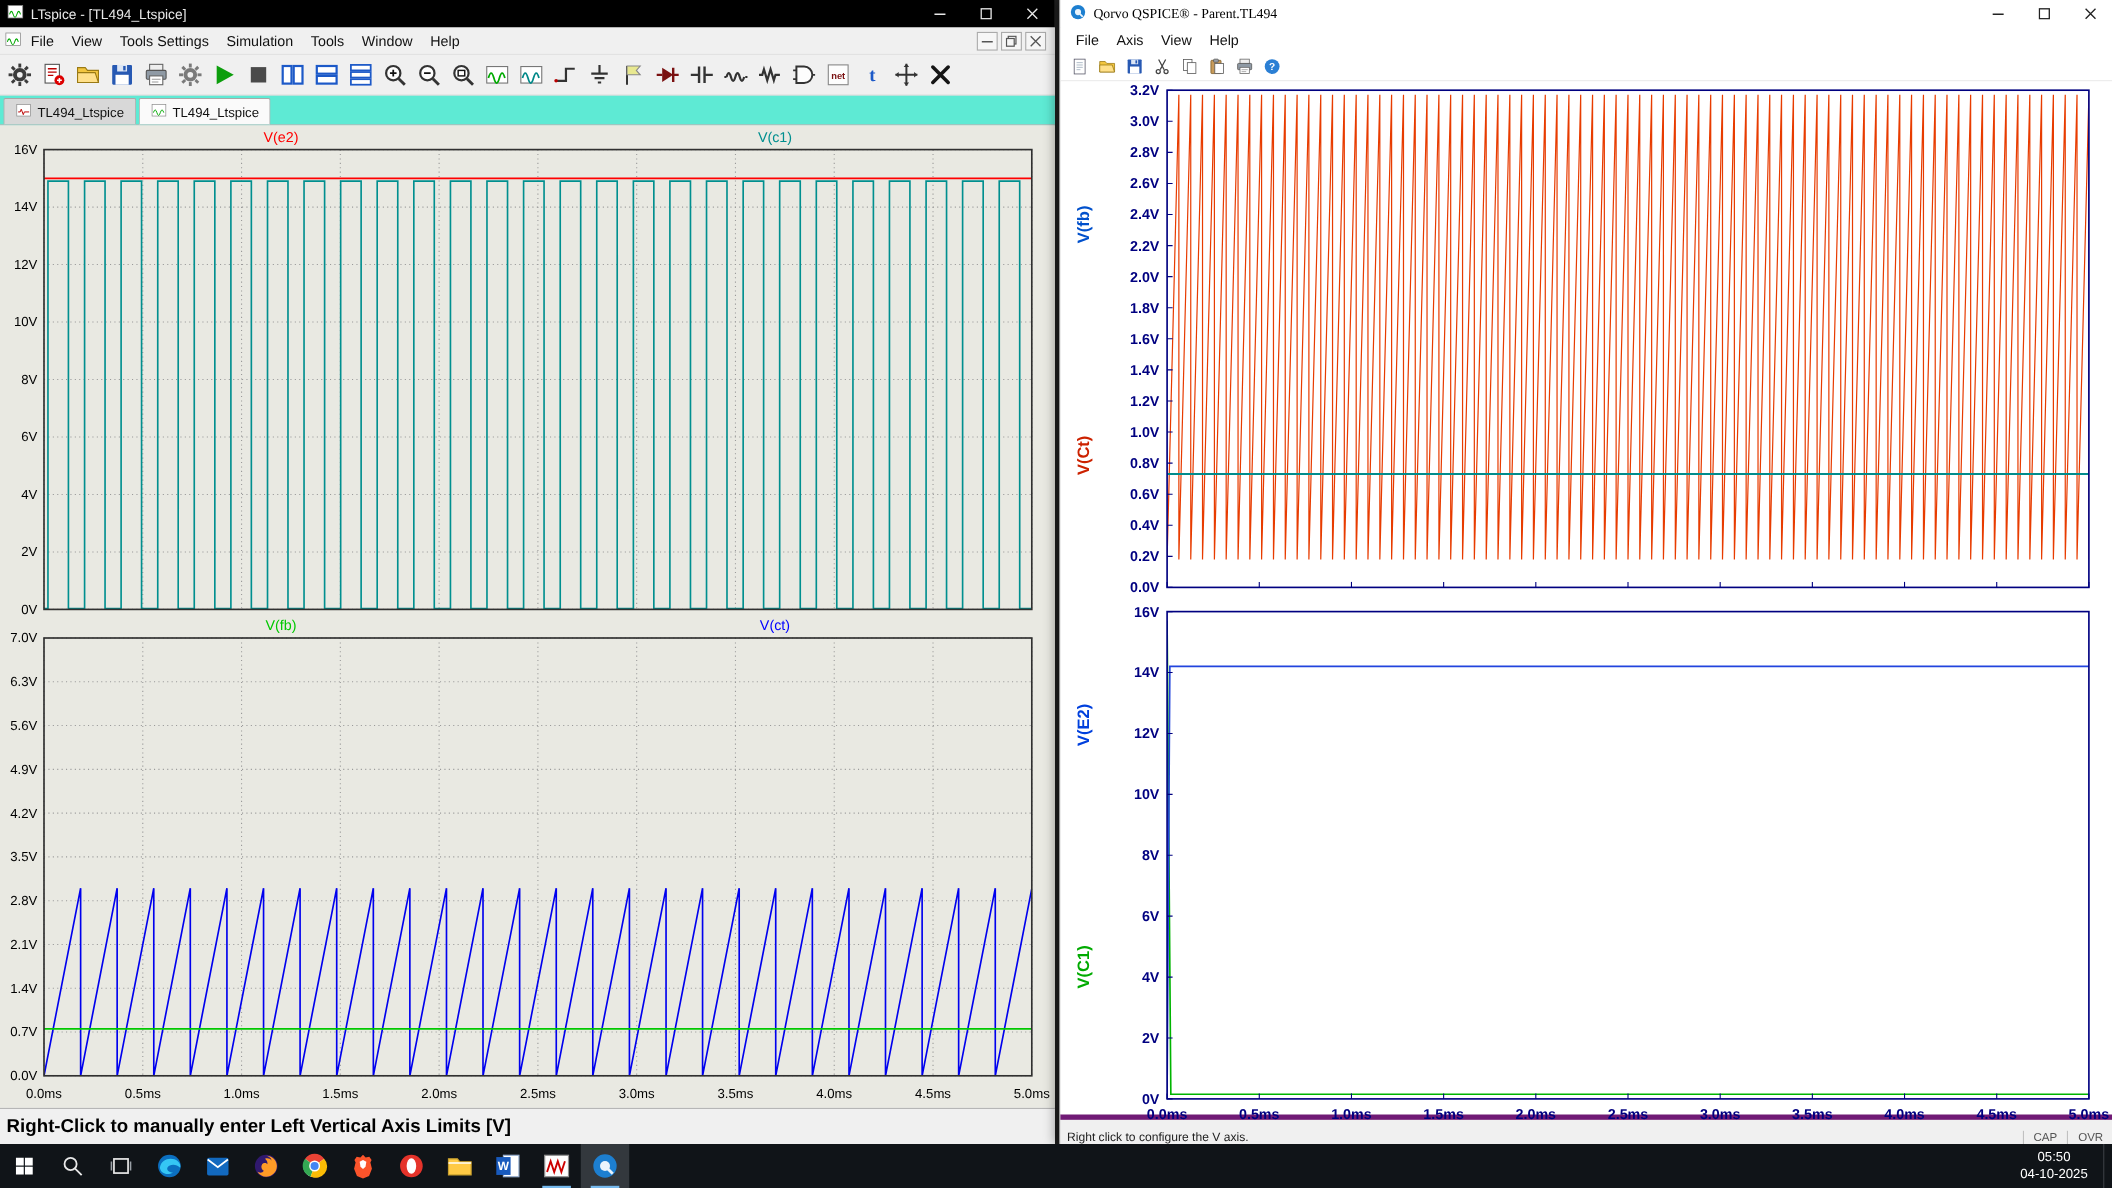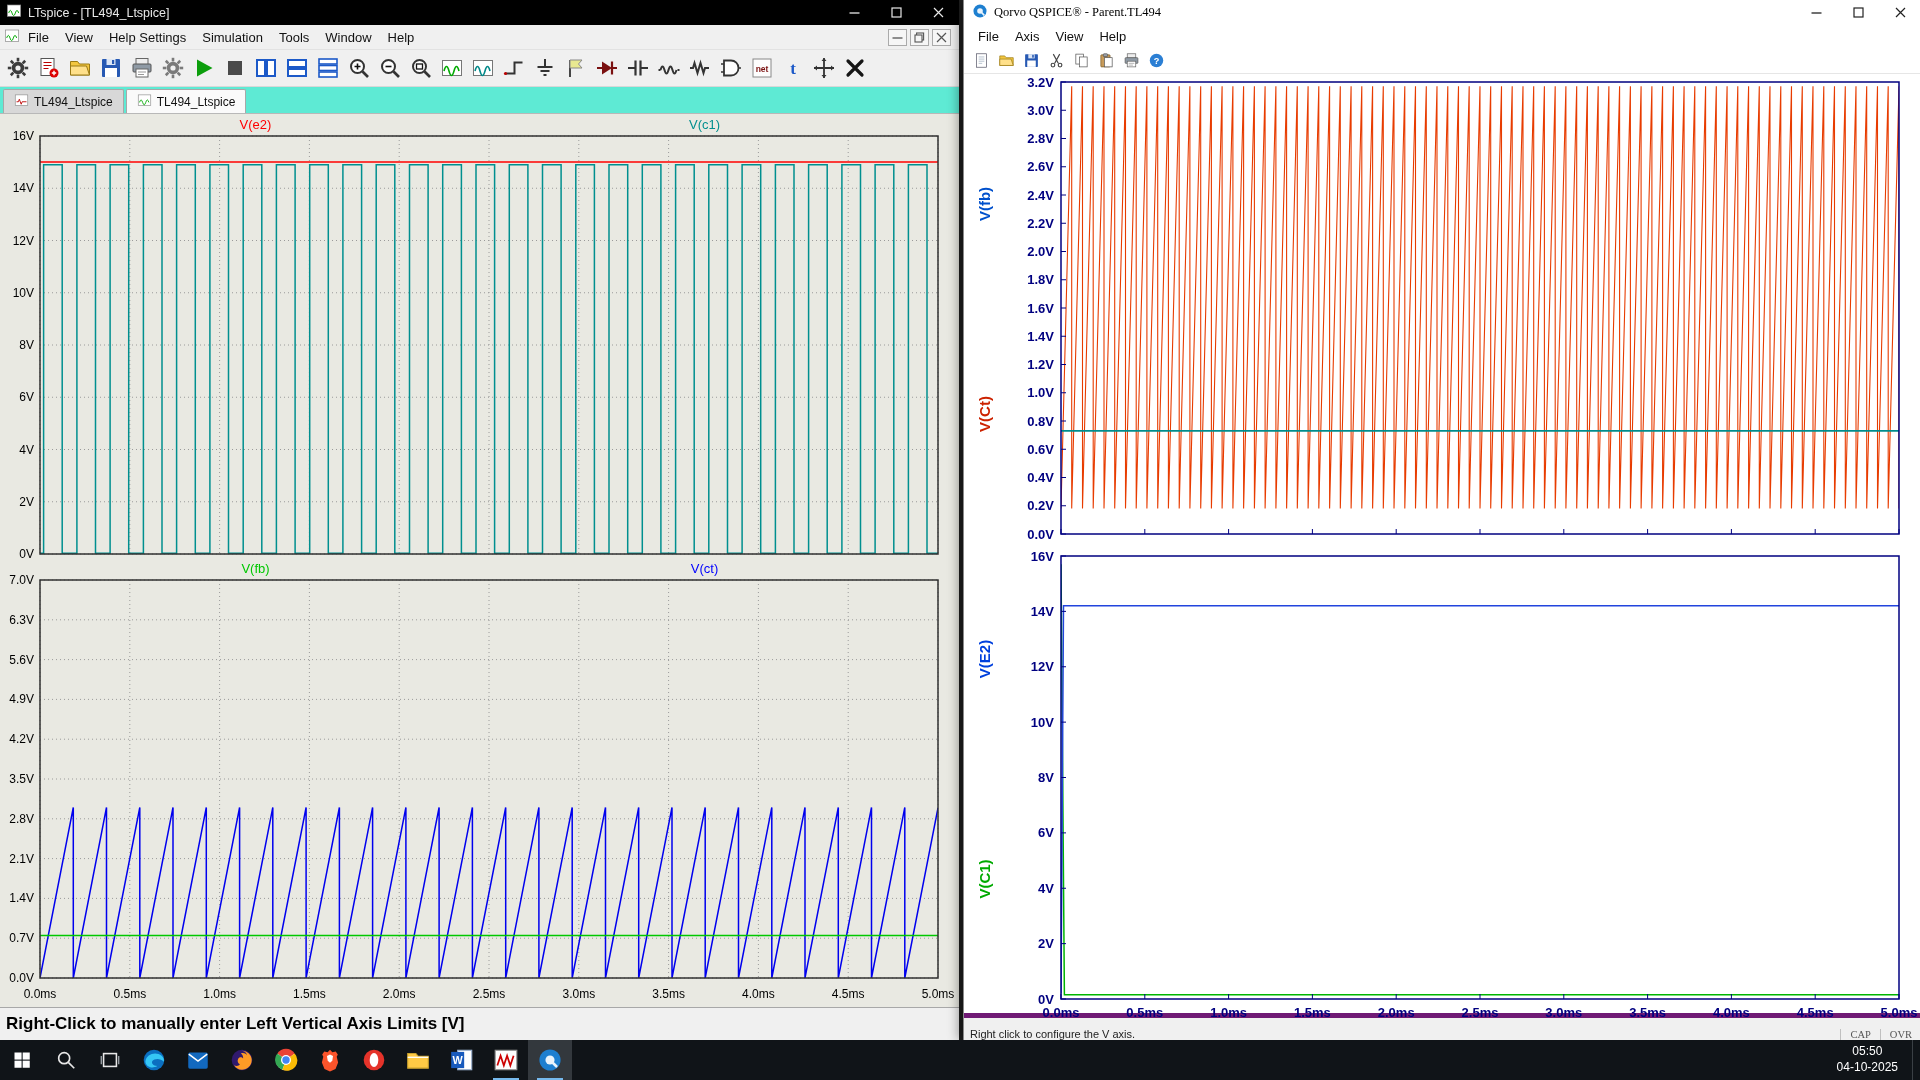--- a/index.html
+++ b/index.html
@@ -39,21 +39,21 @@
                font-size:12.5px;color:#000;flex:0 0 auto;font-family:Liberation Serif, serif;}
   .qs-menubar{height:22px;display:flex;align-items:center;font-size:13px;color:#111;
               padding-left:6px;background:#fff;flex:0 0 auto;}
   .qs-toolbar{height:26px;display:flex;align-items:center;gap:3px;padding-left:6px;background:#fff;
               border-bottom:1px solid #e6e6e6;flex:0 0 auto;}
   .qs-tool{width:22px;height:22px;display:flex;align-items:center;justify-content:center;}
   .qs-plot-region{position:relative;flex:1;background:#fff;}
   .qs-statusbar{height:22px;background:#f0f0f0;border-top:5px solid #701a75;display:flex;
                 align-items:flex-end;font-size:11px;padding:0 0 0 6px;color:#222;flex:0 0 auto;}
   .qs-status-right{margin-left:auto;display:flex;color:#555;font-size:10.5px;}
-  .qs-flag{padding:0 9px;border-left:1px solid #c0c0c0;height:100%;display:flex;align-items:center;font-family:Liberation Serif, serif;}
+  .qs-flag{padding:0 9px;border-left:1px solid #c0c0c0;height:100%;display:flex;align-items:center;}
   
   .taskbar{position:absolute;left:0;top:1040px;width:1920px;height:40px;background:#101418;
            display:flex;align-items:center;color:#fff;}
   .tb-slot{width:44px;height:40px;display:flex;align-items:center;justify-content:center;position:relative;}
   .tb-slot.open::after{content:"";position:absolute;bottom:0;left:9px;right:9px;height:2px;background:#76b9ed;}
   .tb-slot.active{background:#33383d;}
   .tb-clock{margin-left:auto;text-align:center;font-size:12px;line-height:1.3;padding:0 14px;}
   .tb-edge{width:7px;height:40px;border-left:1px solid #3a3f44;}
 </style>
 </head>
@@ -87,21 +87,21 @@
       </span>
     </div>
     <div class="lt-menubar">
       <span class="icon16"><svg width="16" height="16" viewBox="0 0 24 24">
             <rect x="2" y="3" width="20" height="17" fill="#fff" stroke="#888"></rect>
             <path d="M4 15q2.5-8 5 0t5 0 5 0" fill="none" stroke="#0a0" stroke-width="1.4"></path>
           </svg></span>
       <div class="menu-items" style="display:flex">
           <span class="menu-item">File</span>
           <span class="menu-item">View</span>
-          <span class="menu-item">Help Settings</span>
+          <span class="menu-item">Tools Settings</span>
           <span class="menu-item">Simulation</span>
           <span class="menu-item">Tools</span>
           <span class="menu-item">Window</span>
           <span class="menu-item">Help</span>
         </div>
       <div class="mdi-btns">
         <span class="mdi-btn">
             <svg width="11" height="11" viewBox="0 0 11 11">
               <path d="M0.5 6h10" stroke="#555" stroke-width="1.3"></path>
             </svg>

